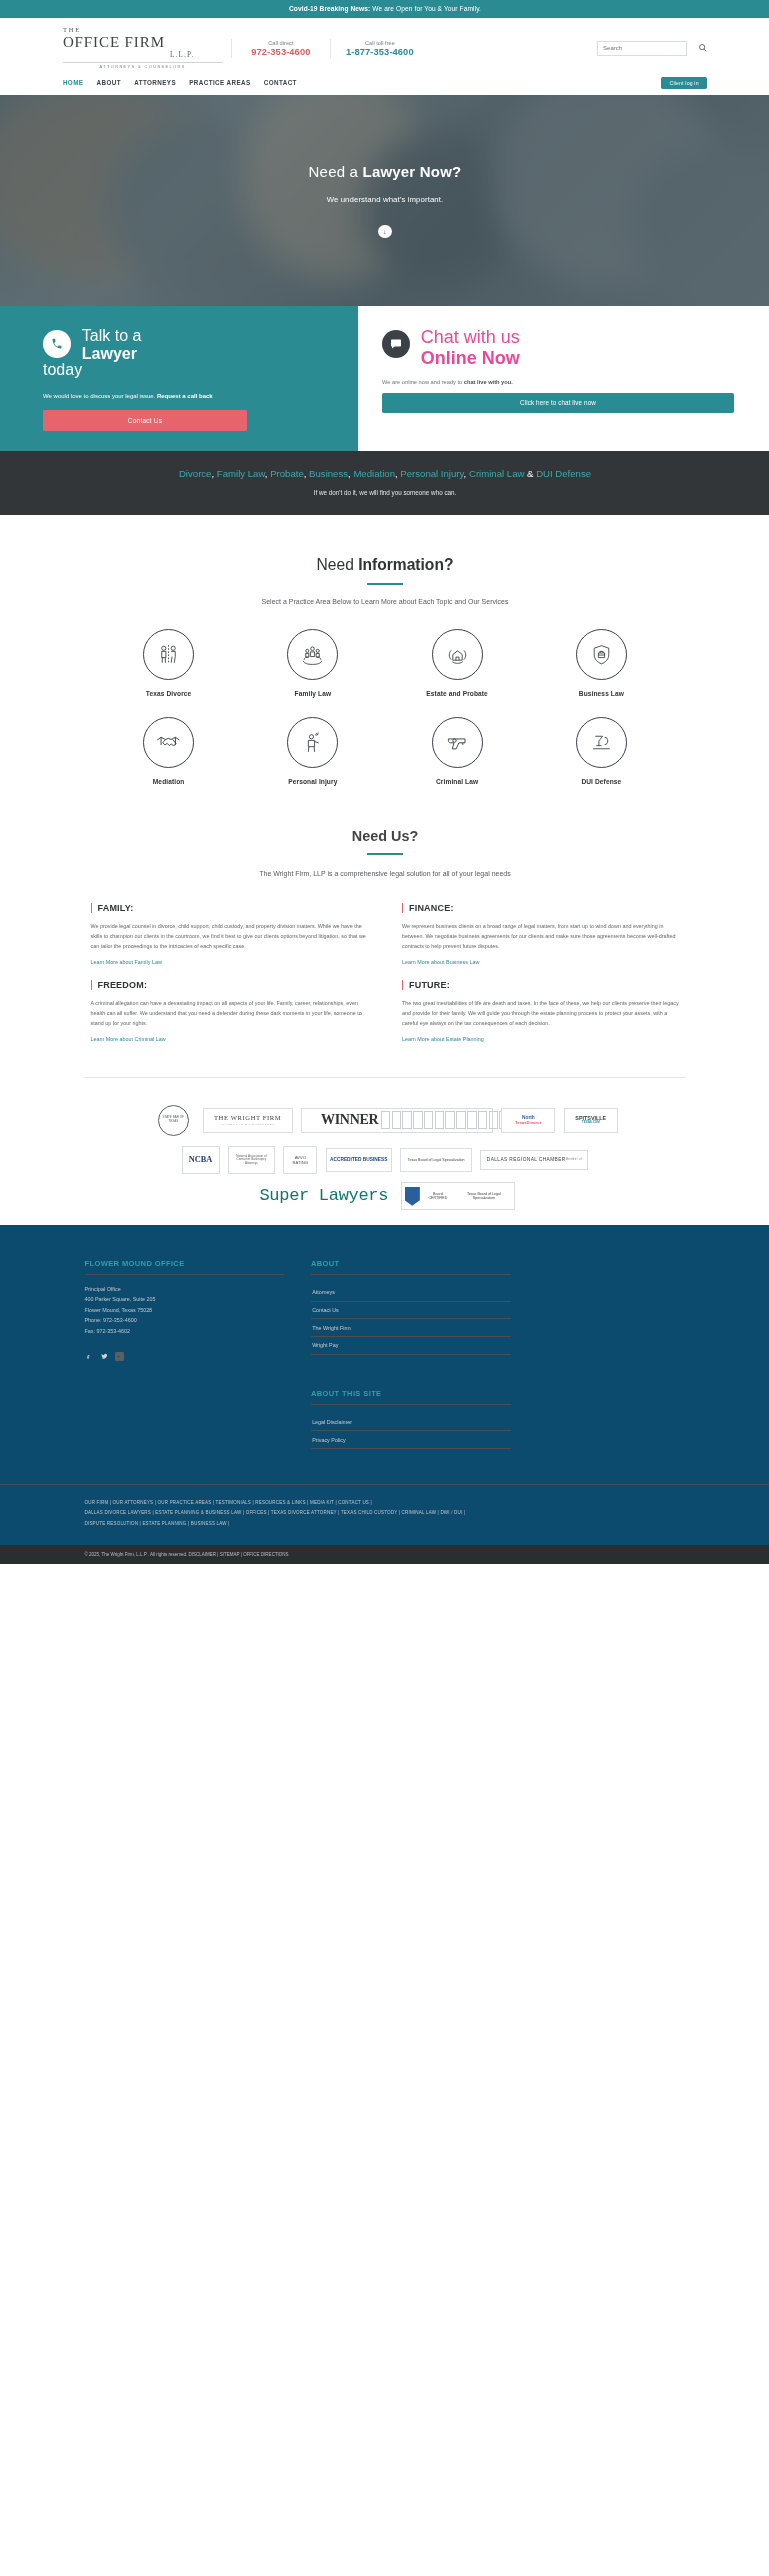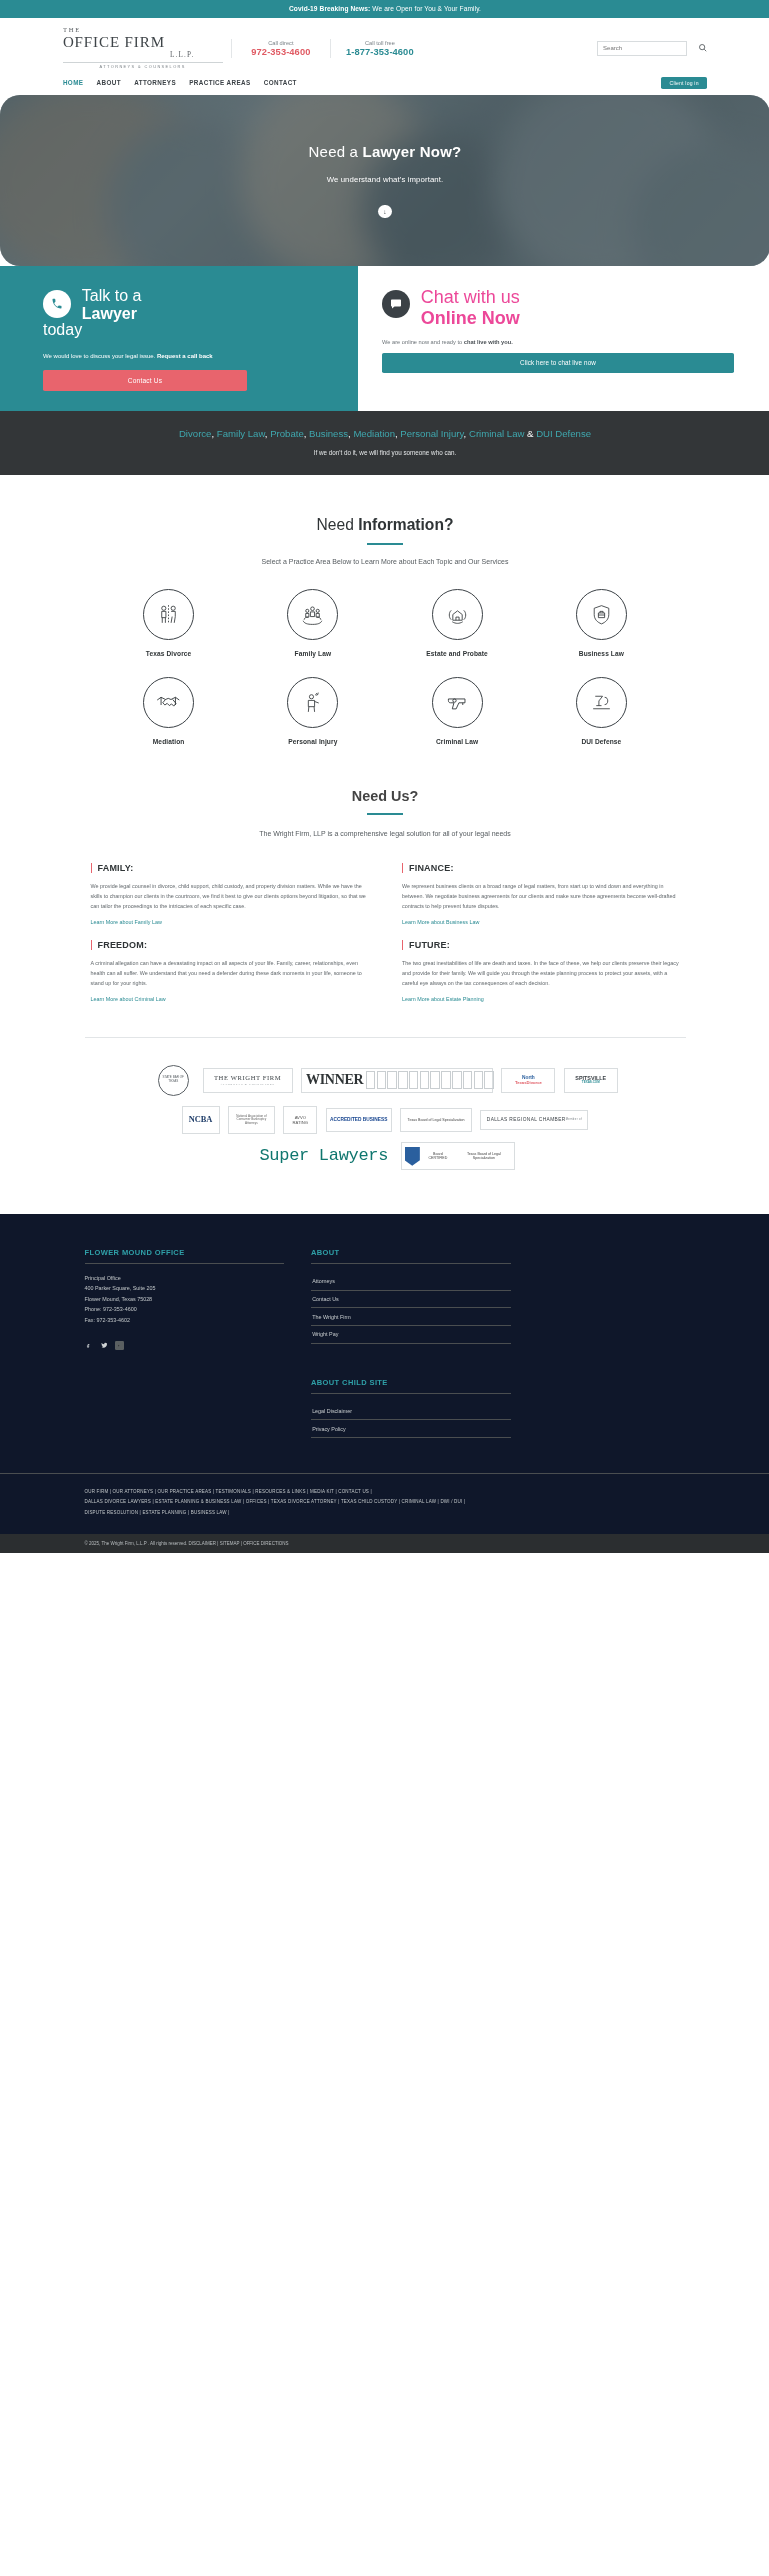--- a/index.html
+++ b/index.html
@@ -83,23 +83,22 @@
   }
   .nav a.active { color: #2a8b93; }
   .client-login {
     background: #2a8b93; color: #fff; font-size: 5.1px; letter-spacing: 0.2px;
     padding: 3px 8.4px; border-radius: 1.8px; border: 0;
     font-family: "Liberation Sans", sans-serif; cursor: pointer;
   }
 
   
   .hero {
-    position: relative; height: 171px; overflow: hidden;
+    position: relative; height: 211px; overflow: hidden;
     background: linear-gradient(135deg,#6d7f86 0%, #8a9aa0 30%, #5e6f77 60%, #7e8d93 100%);
-    border-radius: 20px;
   }
   .hero .ov { position: absolute; inset: 0; background: rgba(60,74,80,.55); }
   .hero .blobs { position: absolute; inset: 0; opacity: .55; }
   .hero .b {
     position: absolute; border-radius: 50%;
     filter: blur(15.6px);
   }
   .hero-inner {
     position: relative; z-index: 3; height: 100%;
     display: flex; flex-direction: column; align-items: center; justify-content: center;
@@ -222,40 +221,40 @@
     width: 42px; height: 35px; border: 0;
     border-radius: 0;
   }
   .seal-circ {
     width: 31px; height: 31px; border-radius: 50%;
     border: 1.2px solid #5a6065; display:flex; align-items:center; justify-content:center;
     font-size: 3px; color: #5a6065; text-align: center;
   }
   .badge.wf { width: 90px; height: 25px; font-family:"Liberation Serif",serif; font-size: 6.6px; color:#3e4448; letter-spacing:0.6px; flex-direction: column; }
   .badge.wf i { font-style: normal; font-size: 2.7px; letter-spacing: 0.8px; color: #7b8287; margin-top:1.2px;}
-  .badge.winner { width: 192px; height: 25px; justify-content: flex-start; padding-left: 4px; gap: 2.4px; text-align: center;}
+  .badge.winner { width: 192px; height: 25px; justify-content: flex-start; padding-left: 19px; gap: 2.4px; text-align: center;}
   .winner-word { font-family:"Liberation Serif",serif; font-weight: 700; font-size: 14px; color: #2f3436; letter-spacing: -0.3px;}
   .winner-grid { display:flex; gap:1.2px; }
   .winner-grid u { text-decoration:none; width: 9.6px; height: 18px; border:0.6px solid #c9ced1; display:block; }
   .badge.nt { width: 54px; height: 25px; color:#2a5f9e; font-weight:700; font-size:4.8px; flex-direction: column; }
   .badge.nt em { font-style: normal; color:#e05a63; font-size: 4.2px; }
   .badge.spit { width: 54px; height: 25px; color:#3b4146; font-weight:700; font-size:5.4px; flex-direction:column;}
   .badge.spit em { font-style:normal; font-size:3px; color:#2a8b93; }
   .badge.ncba { width: 38px; height: 28px; font-family:"Liberation Serif",serif; font-size:8.4px; color:#23406b; font-weight:700;}
   .badge.avvo { width: 34px; height: 28px; }
   .badge.bbb { width: 66px; height: 24px; font-weight:700; font-size:4.8px; color:#17458f; }
   .badge.texbar { width: 72px; height: 24px; font-size:3.6px; color:#444; }
   .badge.drc { width: 108px; height: 20.4px; font-size:4.8px; color:#3b4146; letter-spacing:0.4px;}
   .badge.drc i { font-style: normal; font-size:2.7px; display:block; color:#7b8287; }
   .badge.superlaw { width: 138px; height: 26.5px; border:0; font-family:Liberation Mono, monospace; font-size:17px; color:#0f766e; letter-spacing:-0.3px;}
   .badge.boardcert { width: 114px; height: 28px; font-size:3.6px; color:#444; gap:3.6px; }
   .bc-shield { width: 15.6px; height: 19px; background:#2a5f9e; clip-path: polygon(0 0,100% 0,100% 70%,50% 100%,0 70%); }
 
   
-  .footer { background: #0f172a; color: #d3d7d9; padding: 34px 0 0; margin-top: 44px; }
+  .footer { background: #0c4a6e; color: #d3d7d9; padding: 34px 0 0; margin-top: 15px; }
   .fcols {
     width: 601px; margin: 0 auto;
     display: grid; grid-template-columns: 1.35fr 1.35fr 1fr; column-gap: 26.5px;
   }
   .fh {
     color: #2fa0a8; font-size: 7.5px; font-weight: 700; letter-spacing: 0.4px;
     padding-bottom: 6px; border-bottom: 0.6px solid #4a4e50; margin-bottom: 8.4px;
   }
   .faddr { font-size: 5.4px; line-height: 1.95; color: #c2c7c9; }
   .flinks { list-style: none; }
@@ -652,21 +651,21 @@
           </li>
         <li>
             <a href="#">Wright Pay</a>
           </li>
       </ul>
     </div>
   </div>
 
   <div class="fcols2">
     <div class="f2a">
-      <div class="fh">ABOUT CHILD SITE</div>
+      <div class="fh">ABOUT THIS SITE</div>
       <ul class="flinks">
         <li>
             <a href="#">Legal Disclaimer</a>
           </li>
         <li>
             <a href="#">Privacy Policy</a>
           </li>
       </ul>
     </div>
   </div>

